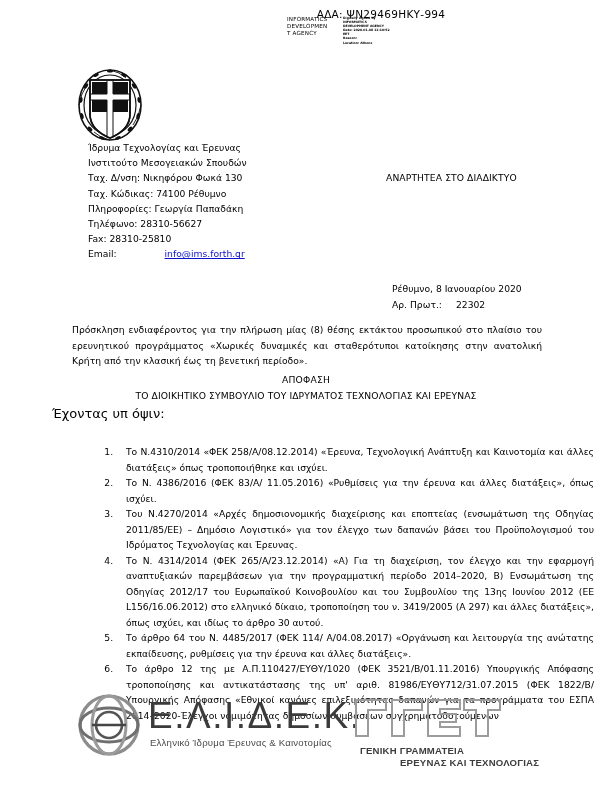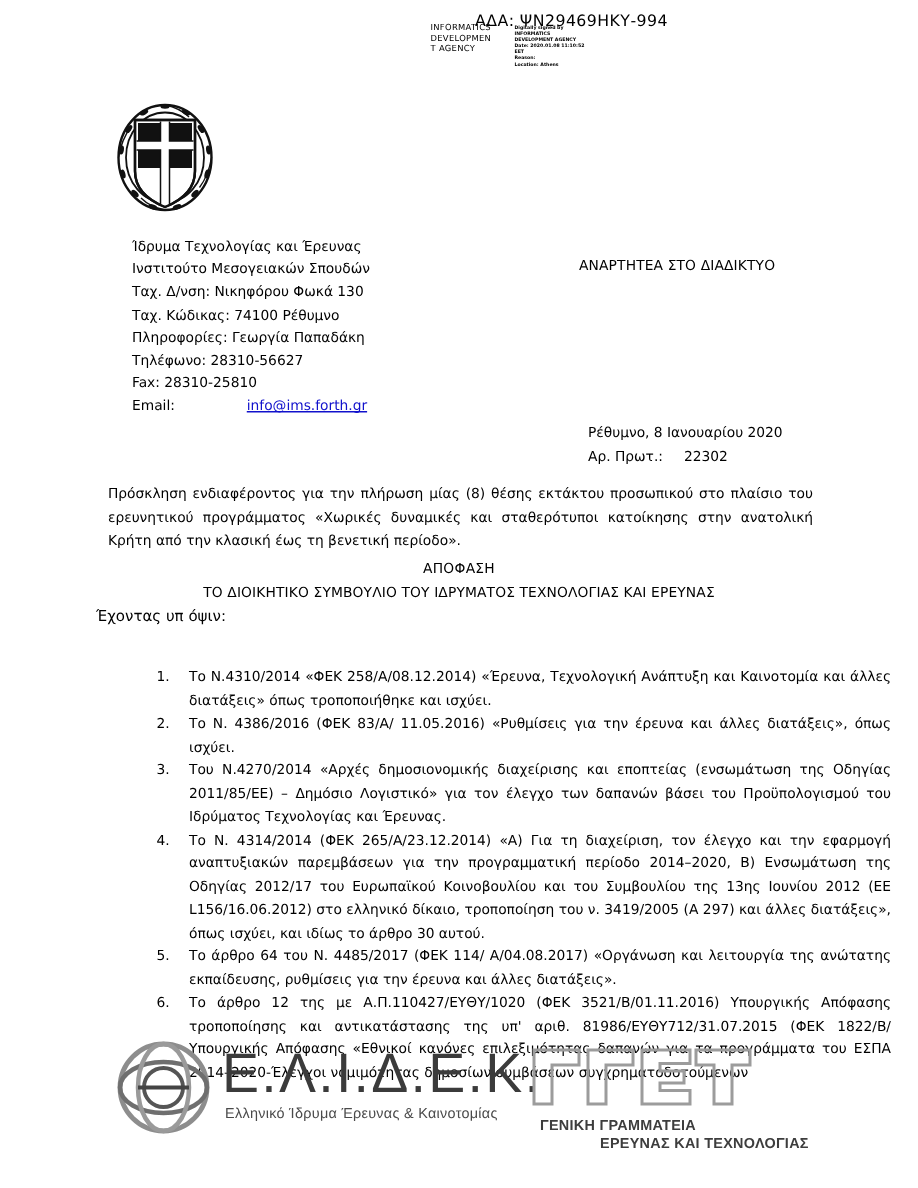--- a/index.html
+++ b/index.html
@@ -57,21 +57,21 @@
     position: absolute;
     top: 66px;
     left: 76px;
     width: 68px;
     height: 78px;
   }
 
   
   .addr {
     position: absolute;
-    top: 157px;
+    top: 140px;
     left: 88px;
     font-size: 9.2px;
     line-height: 15.2px;
     white-space: nowrap;
   }
   .addr .mail-label { }
   .addr a.mail {
     color: #1111cc;
     text-decoration: underline;
     margin-left: 45px;
@@ -123,22 +123,22 @@
     left: 0;
     width: 612px;
     text-align: center;
     font-size: 9.2px;
     letter-spacing: 0.1px;
   }
 
   .having {
     position: absolute;
     top: 406px;
-    left: 64px;
-    font-size: 10px;
+    left: 52px;
+    font-size: 13px;
     text-align: right;
   }
 
   
   ol.clauses {
     position: absolute;
     top: 428px;
     left: 64px;
     width: 478px;
     margin: 16px;

